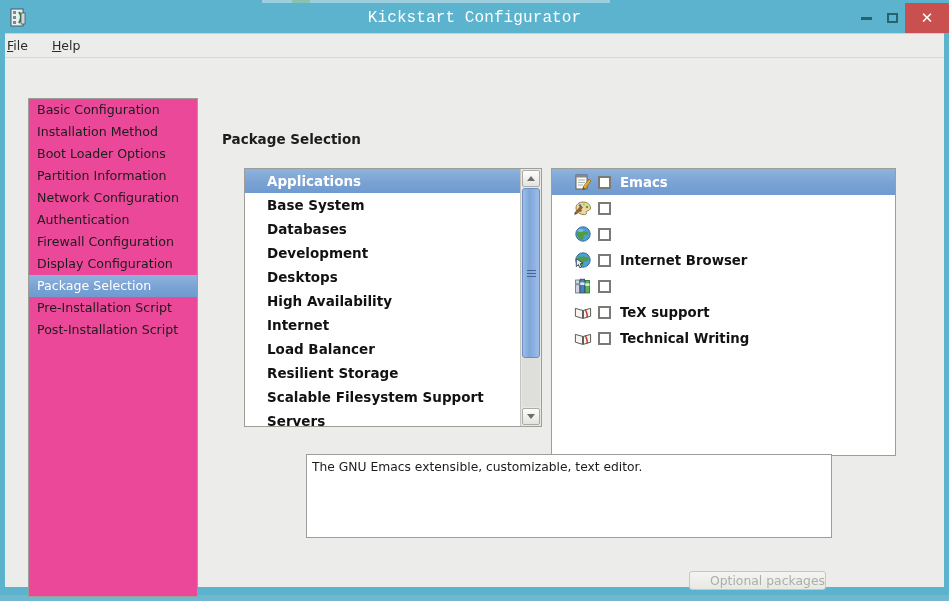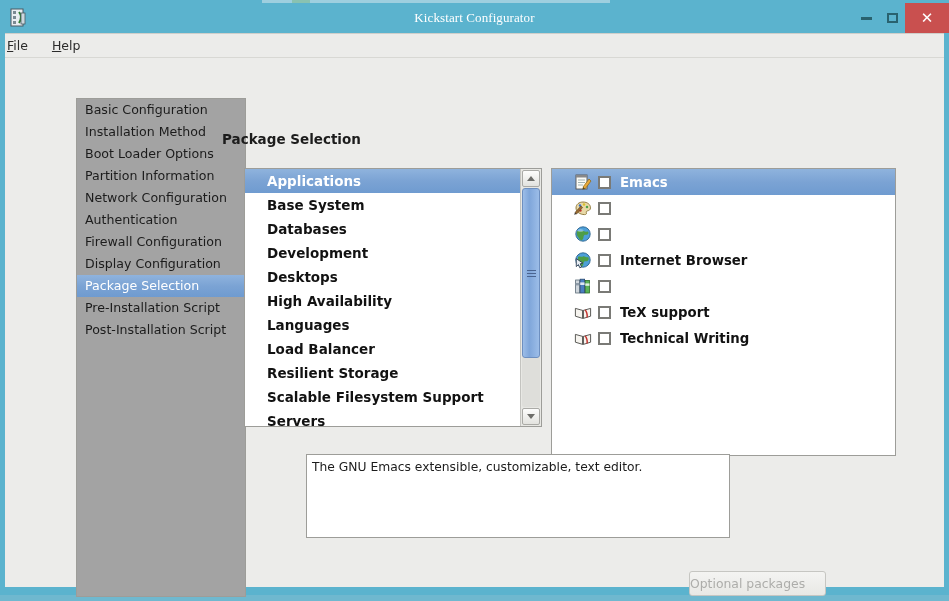--- a/index.html
+++ b/index.html
@@ -58,24 +58,24 @@
 
   .win-icon {
     position: absolute;
     left: 8px; top: 4px;
     width: 20px; height: 22px;
   }
 
   .title-text {
     width: 100%;
     text-align: center;
-    font-size: 13px;
+    font-size: 16px;
     color: #ffffff;
     letter-spacing: 0.1px;
-    font-family: Liberation Serif, serif;
+    font-family: Liberation Mono, monospace;
   }
 
   .win-buttons {
     position: absolute;
     right: 0; top: 0;
     height: 30px;
     display: flex;
     align-items: stretch;
   }
   .winbtn {
@@ -139,25 +139,24 @@
     height: 529px;
     background: #ececea;
   }
 
   
   .nav {
     position: absolute;
     left: 23px; top: 40px;
     width: 170px;
     height: 499px;
-    background: #a3a3a3;
+    background: #ec4899;
     border: 1px solid #9d9d99;
     box-sizing: border-box;
     overflow: hidden;
-    margin-left: 48px;
   }
   .nav-item {
     height: 22px;
     line-height: 22px;
     padding-left: 8px;
     font-size: 12.6px;
     color: #1c1c1c;
     white-space: nowrap;
   }
   .nav-item.sel {
@@ -307,46 +306,46 @@
     font-size: 13.3px;
     font-weight: bold;
     color: #121212;
   }
   .pkg-row.sel .pkg-label { color: #ffffff; }
 
   
   .descbox {
     position: absolute;
     left: 301px; top: 396px;
-    width: 424px;
+    width: 526px;
     height: 84px;
     background: #ffffff;
     border: 1px solid #9d9d99;
     box-sizing: border-box;
     padding: 5px 4px 0 5px;
   }
   .desc-text {
     font-size: 12.3px;
     color: #1c1c1c;
     line-height: 15px;
   }
 
   
   .optbtn {
     position: absolute;
     left: 684px; top: 513px;
     width: 137px;
-    height: 25px;
+    height: 19px;
     background: linear-gradient(to bottom, #f4f4f2, #e8e8e5);
     border: 1px solid #c6c6c2;
     border-radius: 3px;
     box-sizing: border-box;
     display: flex;
     align-items: center;
-    justify-content: flex-start;
+    justify-content: flex-end;
     font-size: 12.4px;
     color: #adadaa;
   }
 </style>
 </head>
 <body>
 
 <div id="app">
 
   <div class="bg-strip"></div>
@@ -406,21 +405,21 @@
         <div class="page-title">Package Selection</div>
 
         <div class="grouplist">
           <div class="grouplist-inner">
             <div class="group-item sel"><span>Applications</span></div>
             <div class="group-item"><span>Base System</span></div>
             <div class="group-item"><span>Databases</span></div>
             <div class="group-item"><span>Development</span></div>
             <div class="group-item"><span>Desktops</span></div>
             <div class="group-item"><span>High Availability</span></div>
-            <div class="group-item"><span>Languages</span></div>
+            <div class="group-item"><span>Internet</span></div>
             <div class="group-item"><span>Load Balancer</span></div>
             <div class="group-item"><span>Resilient Storage</span></div>
             <div class="group-item"><span>Scalable Filesystem Support</span></div>
             <div class="group-item"><span>Servers</span></div>
           </div>
 
           <div class="vscroll">
             <div class="sb-btn up">
               <span class="sb-arrow up"></span>
             </div>

